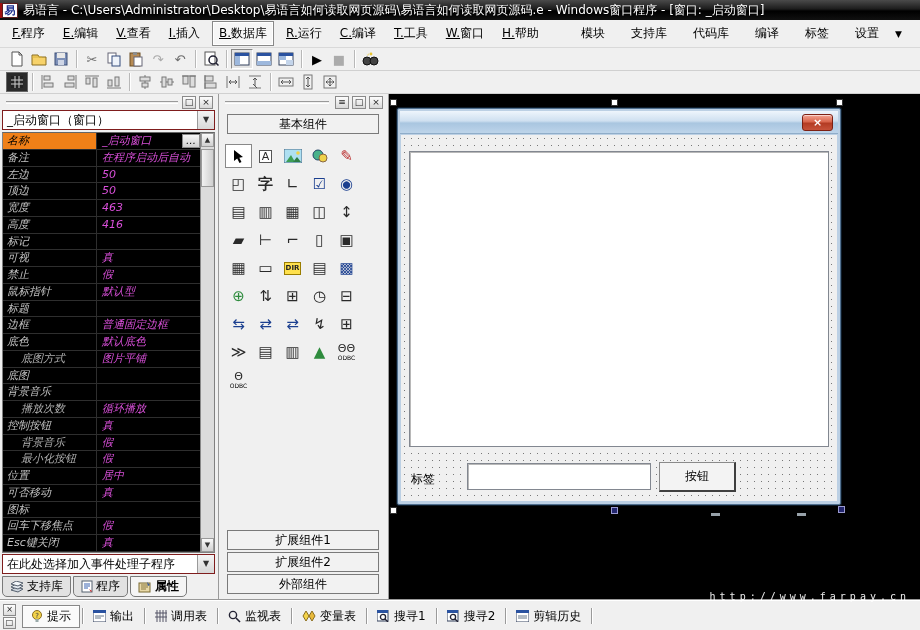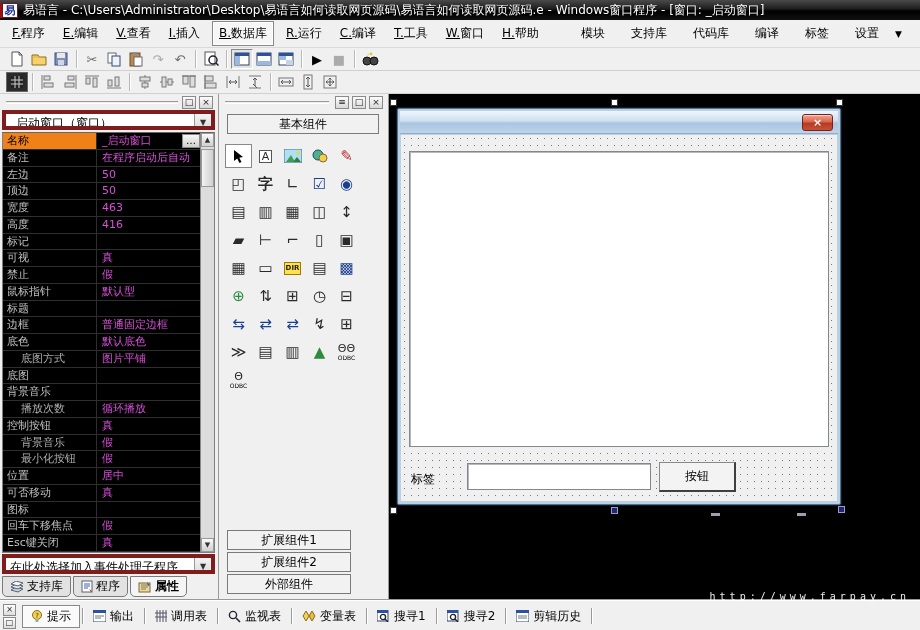--- a/index.html
+++ b/index.html
@@ -41,28 +41,28 @@
   .leftpanel { position:absolute; left:0; top:0; width:219px; height:506px; background:#f0f0f0;
     border-right:1px solid #9a9a9a; }
   .toolboxpanel { position:absolute; left:219px; top:0; width:170px; height:506px; background:#f0f0f0;
     border-right:1px solid #9a9a9a; }
   .workspace { position:absolute; left:389px; top:0; width:531px; height:506px; background:#000; }
 
   .grip { position:absolute; top:7px; height:3px; border-top:1px solid #9a9a9a; border-bottom:1px solid #fff; }
   .mwbtn { position:absolute; top:2px; width:14px; height:13px; border:1px solid #8a8a8a;
     background:linear-gradient(#fdfdfd,#d8d8d8); font-size:9px; line-height:11px; text-align:center; color:#222; }
 
-  .combo { position:absolute; left:2px; width:213px; height:20px; background:#fff; border:4px solid #7f1d1d;
+  .combo { position:absolute; left:2px; width:213px; height:20px; background:#fff; border:1px solid #7f1d1d;
     line-height:18px; padding-left:4px; white-space:nowrap; overflow:hidden; }
   .combo .drop { position:absolute; right:0; top:0; width:17px; height:18px; background:linear-gradient(#f4f4f4,#d8d8d8);
     border-left:1px solid #9a9a9a; font-size:8px; text-align:center; line-height:18px; color:#333; }
 
   
   .propgrid { position:absolute; left:2px; top:38px; width:213px; height:421px; background:#000;
-    border:1px solid #808080; border-top-color:#666; }
+    border:1px solid #808080; border-top-color:#666;font-style:italic; }
   .prows { position:absolute; left:0; top:0; width:198px; height:419px; overflow:hidden; }
   .prow { display:flex; height:16.76px; border-bottom:1px solid #2e2e2e; line-height:16px; font-size:11px; }
   .plabel { width:94px; color:#c2c2c2; padding-left:4px; border-right:1px solid #2e2e2e;
     white-space:nowrap; overflow:hidden; }
   .pvalue { flex:1; color:#d94fd9; padding-left:5px; white-space:nowrap; overflow:hidden; position:relative; }
   .prow.indent .plabel { padding-left:18px; color:#b0b0b0; }
   .prow.selected .plabel { background:#f08018; color:#000; }
   .ellipsisbtn { position:absolute; right:1px; top:1px; width:18px; height:14px; background:linear-gradient(#f6f6f6,#cfcfcf);
     border:1px solid #8a8a8a; color:#000; font-size:10px; line-height:11px; text-align:center; }
   .pscroll { position:absolute; right:0; top:0; width:14px; height:419px; background:#dcdcdc; border-left:1px solid #888; }
@@ -81,21 +81,21 @@
     background:#f1f1f1; text-align:center; line-height:18px; font-size:12px; }
   .tbx-grid { position:absolute; left:6px; top:48px; width:158px; }
   .tbx-row { display:flex; height:28px; align-items:center; }
   .tcell { width:27px; height:24px; display:flex; flex-direction:column; align-items:center; justify-content:center;
     font-size:15px; color:#2a2a2a; line-height:1; }
   .tcell.sel { border:1px solid #888; background:#fff; box-shadow:1px 1px 0 #fff inset; }
   .tcell .sub { font-size:6px; letter-spacing:0; color:#000; margin-top:1px; }
   .boxA { border:1px solid #555; padding:0 2px; font-size:11px; background:#fff; }
   .c-blue { color:#1b3f8f; } .c-green { color:#2e8b3d; } .c-red { color:#b33; }
   .dirchip { background:#ffe14d; border:1px solid #9a7d00; color:#222; font-size:7px; font-weight:bold; padding:2px 1px; }
-  .xbtn { position:absolute; left:8px; width:124px; height:20px; border:1px solid #7a7a7a; background:#f2f2f2;
+  .xbtn { position:absolute; left:8px; width:152px; height:20px; border:1px solid #7a7a7a; background:#f2f2f2;
     text-align:center; line-height:18px; font-size:12px; }
 
   
   .form-win { position:absolute; left:8px; top:14px; width:444px; height:397px;
     border:1px solid #51708f; background:#bcd0e4; border-radius:2px; box-shadow:0 0 0 1px #0d1b29; }
   .form-title { position:absolute; left:2px; top:2px; right:2px; height:23px;
     background:linear-gradient(180deg,#eef5fc 0%,#cfe0f0 45%,#a9c6e0 55%,#bdd4ea 100%);
     border-bottom:1px solid #8fadc9; }
   .closebtn { position:absolute; right:5px; top:3px; width:31px; height:17px; border:1px solid #7c2013; border-radius:3px;
     background:linear-gradient(180deg,#f3a493 0%,#d9664d 45%,#b33b23 55%,#c6523a 100%);

